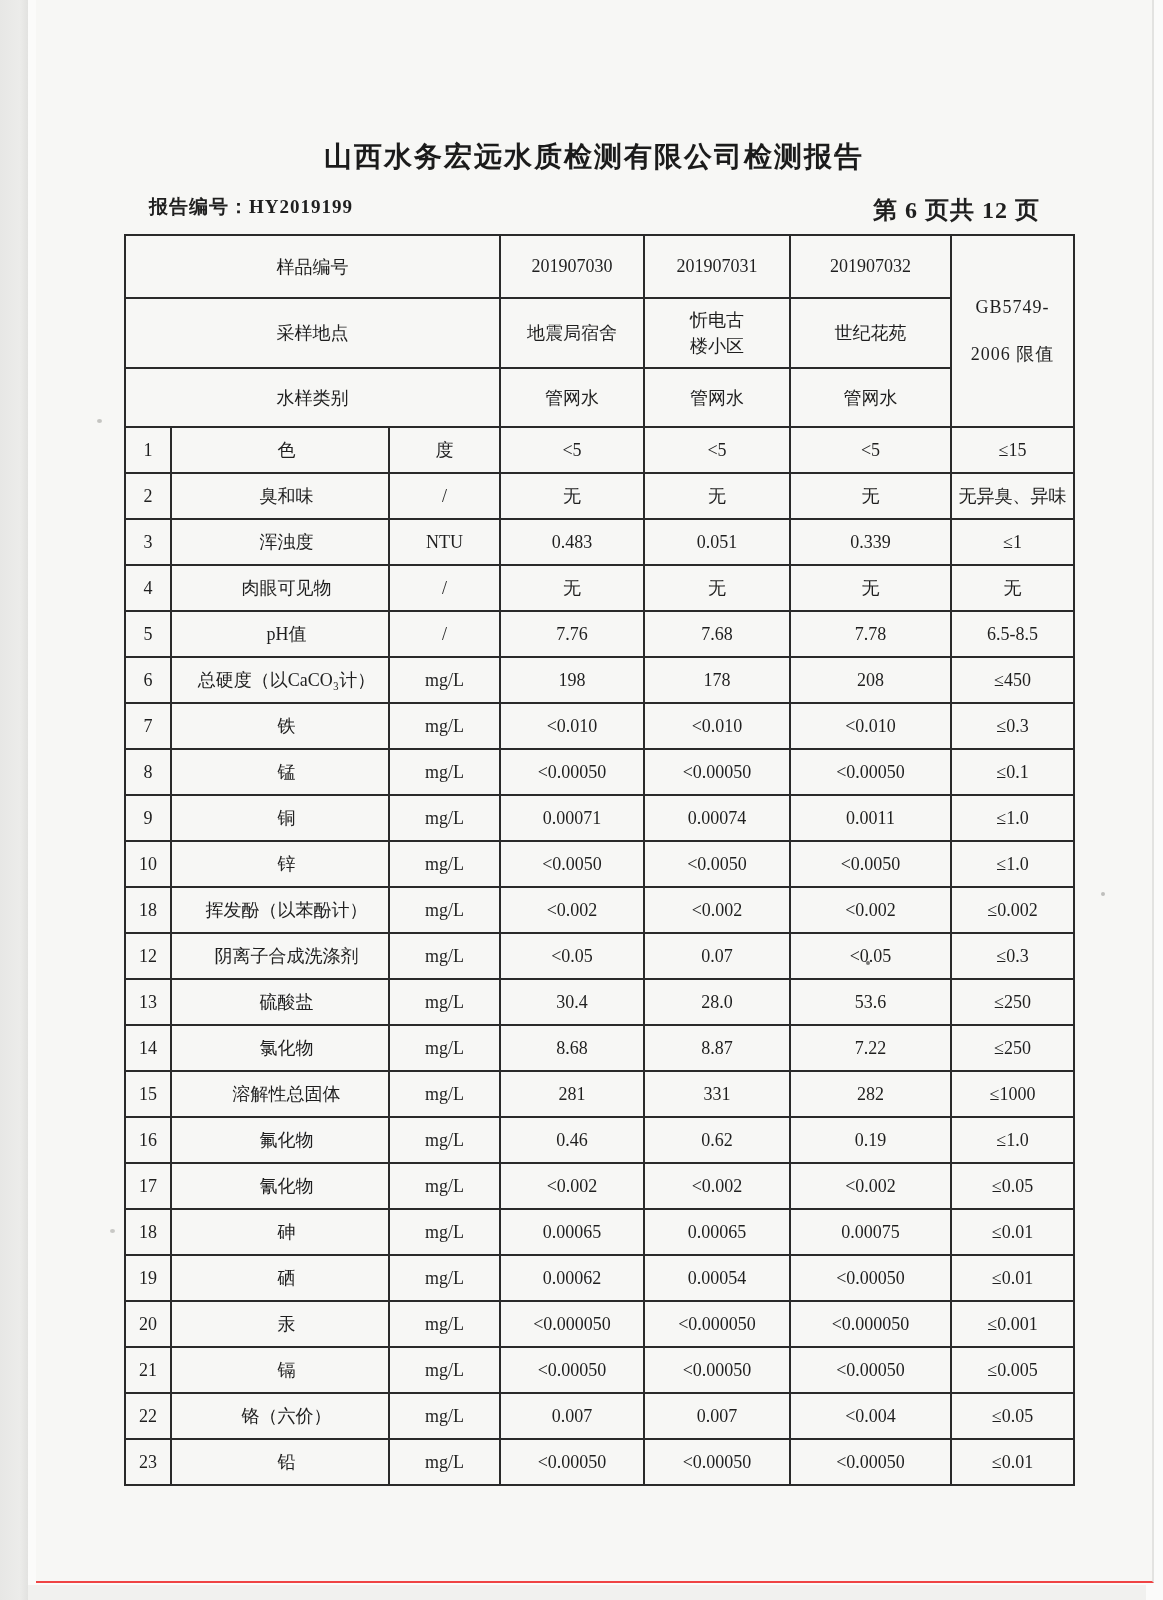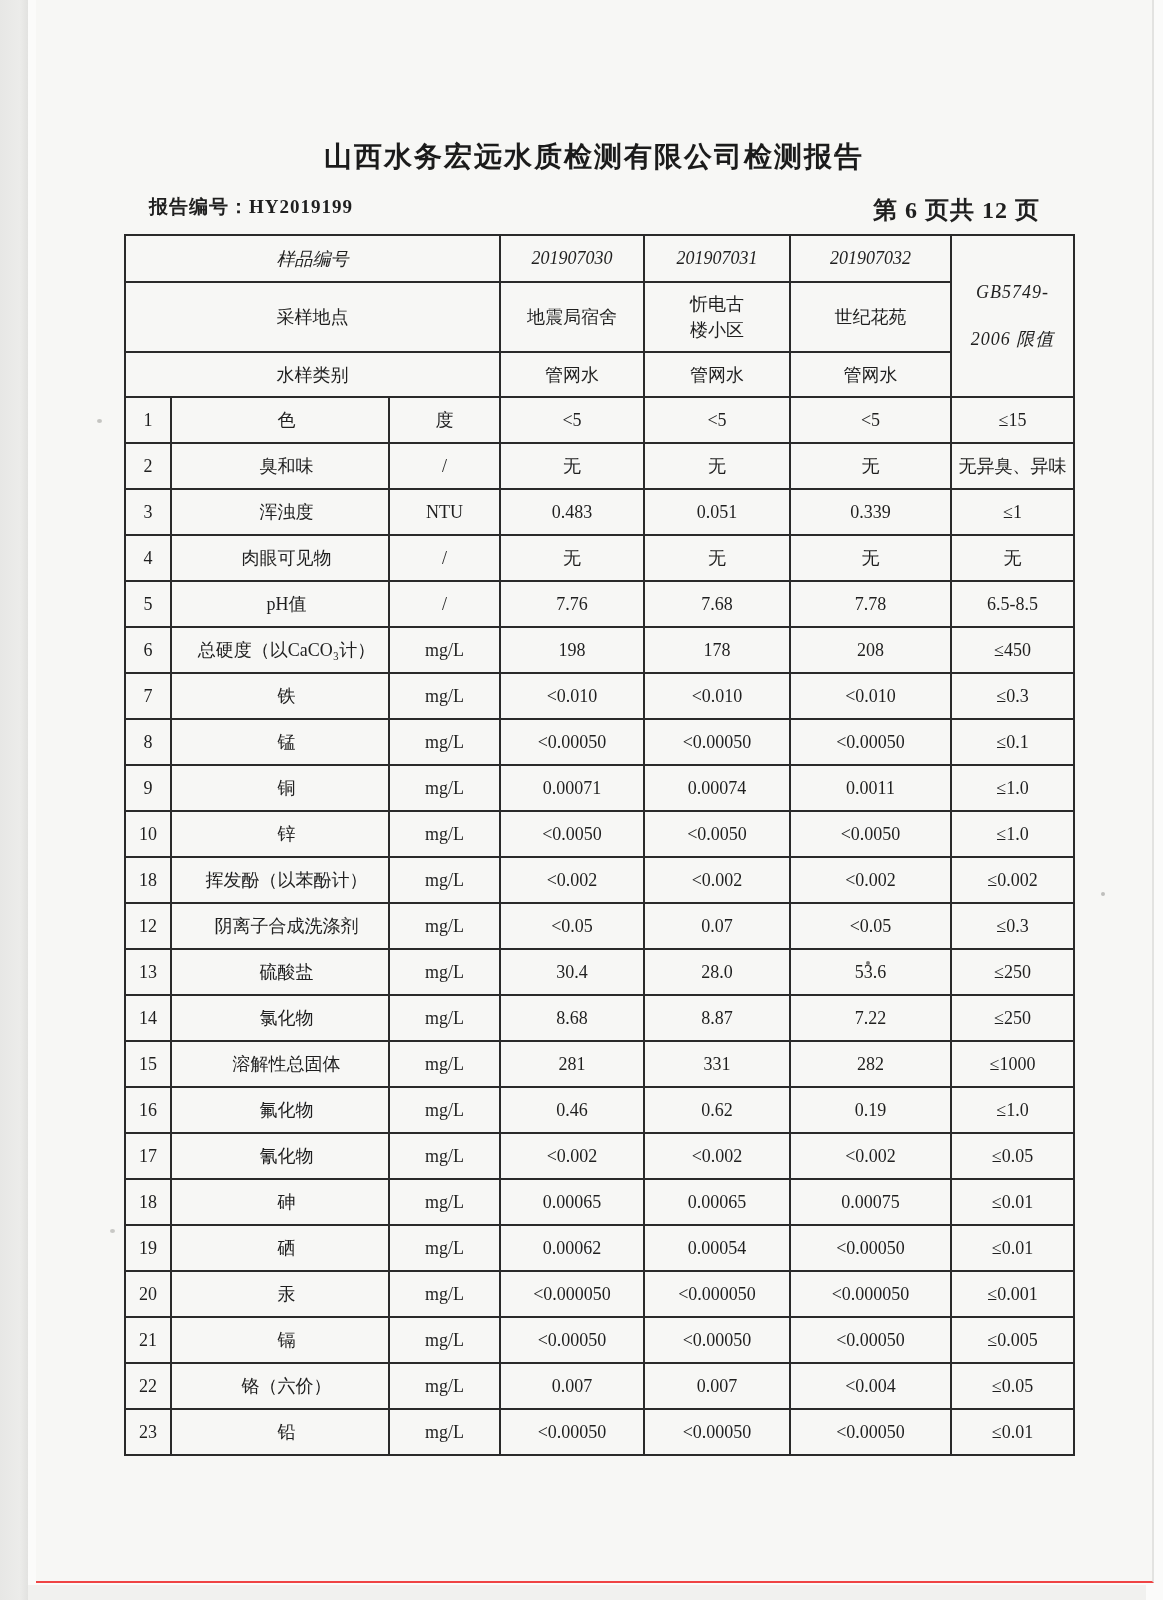--- a/index.html
+++ b/index.html
@@ -48,23 +48,23 @@
   }
   table.results td {
     border: 2px solid #2a2a2a;
     text-align: center;
     vertical-align: middle;
     font-size: 18px;
     color: #1f1f1f;
     overflow: hidden;
     white-space: normal;
   }
-  thead tr.h-row-a { height: 47px; font-style: italic; }
+  thead tr.h-row-a { height: 63px; }
   thead tr.h-row-b { height: 68px; }
-  thead tr.h-row-c { height: 45px; }
+  thead tr.h-row-c { height: 59px; }
   tbody tr { height: 46px; }
   td.item-cell { text-align: left; padding-left: 13px; }
   td.wrap-narrow { padding: 8px 40px; line-height: 1.45; }
   td.limit-head { font-size: 19px; letter-spacing: 1px; }
   td.limit-head div + div { margin-top: 24px; }
   .speck { position: absolute; border-radius: 50%; background: #9a9a96; }
   .speck.s1 { left: 61px; top: 419px; width: 5px; height: 4px; opacity: .55; }
   .speck.s2 { left: 74px; top: 1229px; width: 5px; height: 4px; opacity: .5; }
   .speck.s3 { left: 866px; top: 961px; width: 4px; height: 4px; background:#555; opacity: .8; }
   .speck.s4 { left: 1101px; top: 892px; width: 4px; height: 4px; opacity: .6; }

